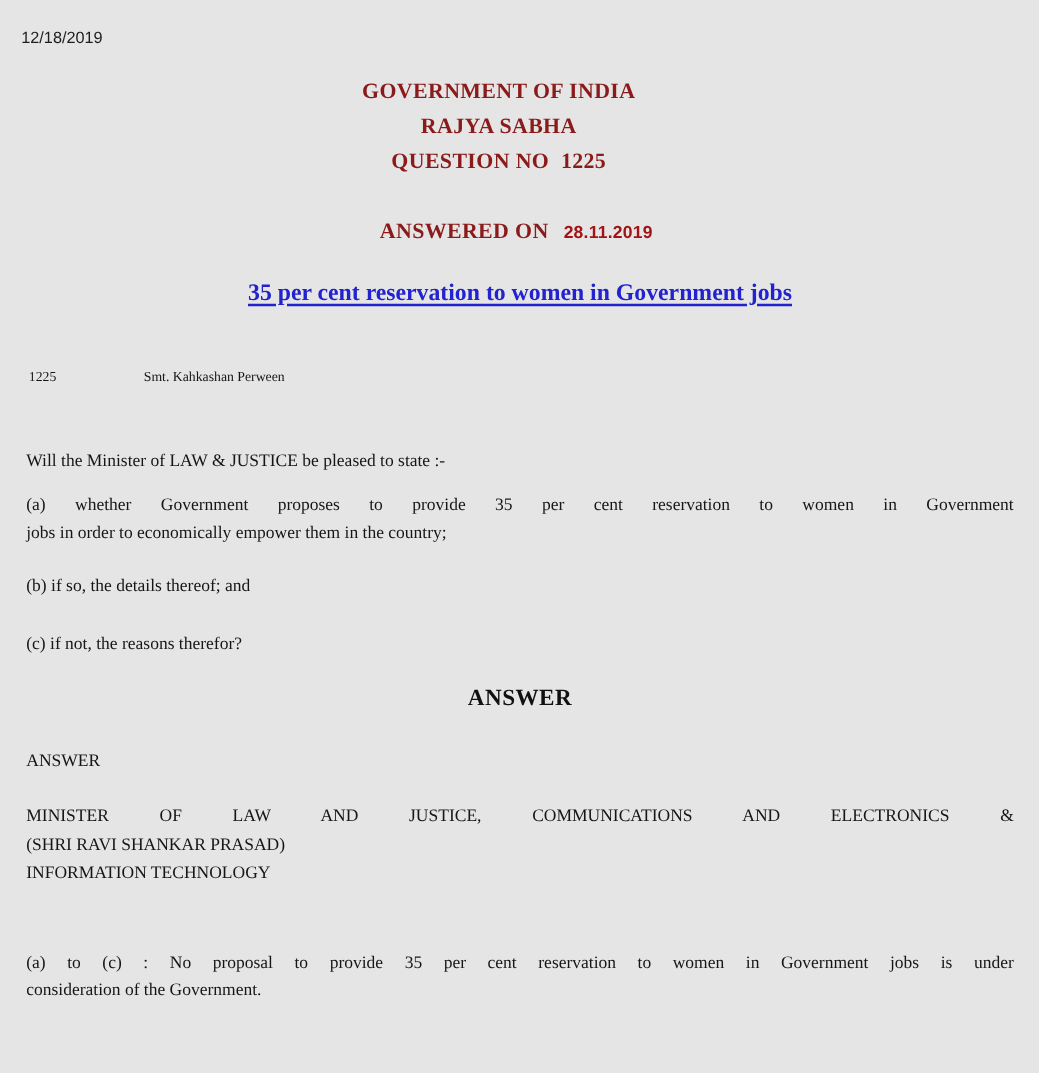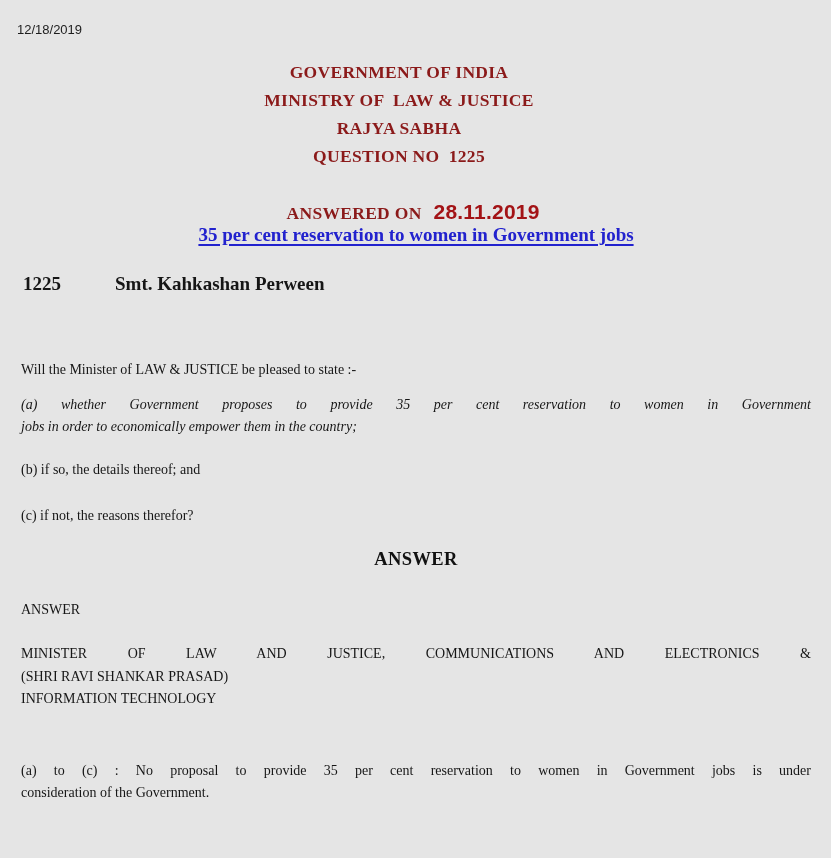--- a/index.html
+++ b/index.html
@@ -38,21 +38,21 @@
     color: #8b1a1a;
     line-height: 28px;
     letter-spacing: 0.3px;
     white-space: pre-wrap;
   }
   .answered-line {
     height: 30px;
   }
   .answered-date {
     font-family: "Liberation Sans", "DejaVu Sans", sans-serif;
-    font-size: 21px;
+    font-size: 14px;
     font-weight: bold;
     color: #a31316;
     margin-left: 12px;
     letter-spacing: 0.2px;
   }
   .doc-title-wrap {
     position: absolute;
     left: 21px;
     top: 224px;
     width: 790px;
@@ -63,43 +63,42 @@
     font-weight: bold;
     color: #2222ce;
     text-decoration: underline;
     text-decoration-thickness: 2px;
     text-underline-offset: 3px;
     cursor: pointer;
   }
   .question-row {
     position: absolute;
     left: 23px;
-    top: 273px;
-    font-size: 19px;
-    font-weight: bold;
+    top: 296px;
+    font-size: 11px;
   }
   .q-num {
     display: inline-block;
     width: 92px;
   }
   .body-text {
     position: absolute;
     left: 21px;
     width: 790px;
     font-size: 14px;
     line-height: 22px;
     color: #161616;
   }
   .jline {
     text-align: justify;
     text-align-last: justify;
     text-justify: inter-word;
   }
   .q-intro   { top: 359px; }
-  .para-a    { top: 394px; font-style: italic; }
+  .para-a    { top: 394px; }
   .q-part-b  { top: 459px; }
   .q-part-c  { top: 505px; }
   .answer-heading {
     position: absolute;
     left: 21px;
     top: 549px;
     width: 790px;
     text-align: center;
     font-size: 18.5px;
     font-weight: bold;
@@ -112,21 +111,20 @@
 </style>
 </head>
 <body>
 
 <div class="page">
 
   <div class="print-date">12/18/2019</div>
 
   <div class="gov-header">
     <div class="gov-line">GOVERNMENT OF INDIA</div>
-    <div class="gov-line">MINISTRY OF  LAW &amp; JUSTICE</div>
     <div class="gov-line">RAJYA SABHA</div>
     <div class="gov-line">QUESTION NO  1225</div>
     <div class="gov-line answered-line">
       <span>ANSWERED ON</span><span class="answered-date">28.11.2019</span>
     </div>
   </div>
 
   <div class="doc-title-wrap">
     <span class="doc-title-link">35 per cent reservation to women in Government jobs</span>
   </div>

